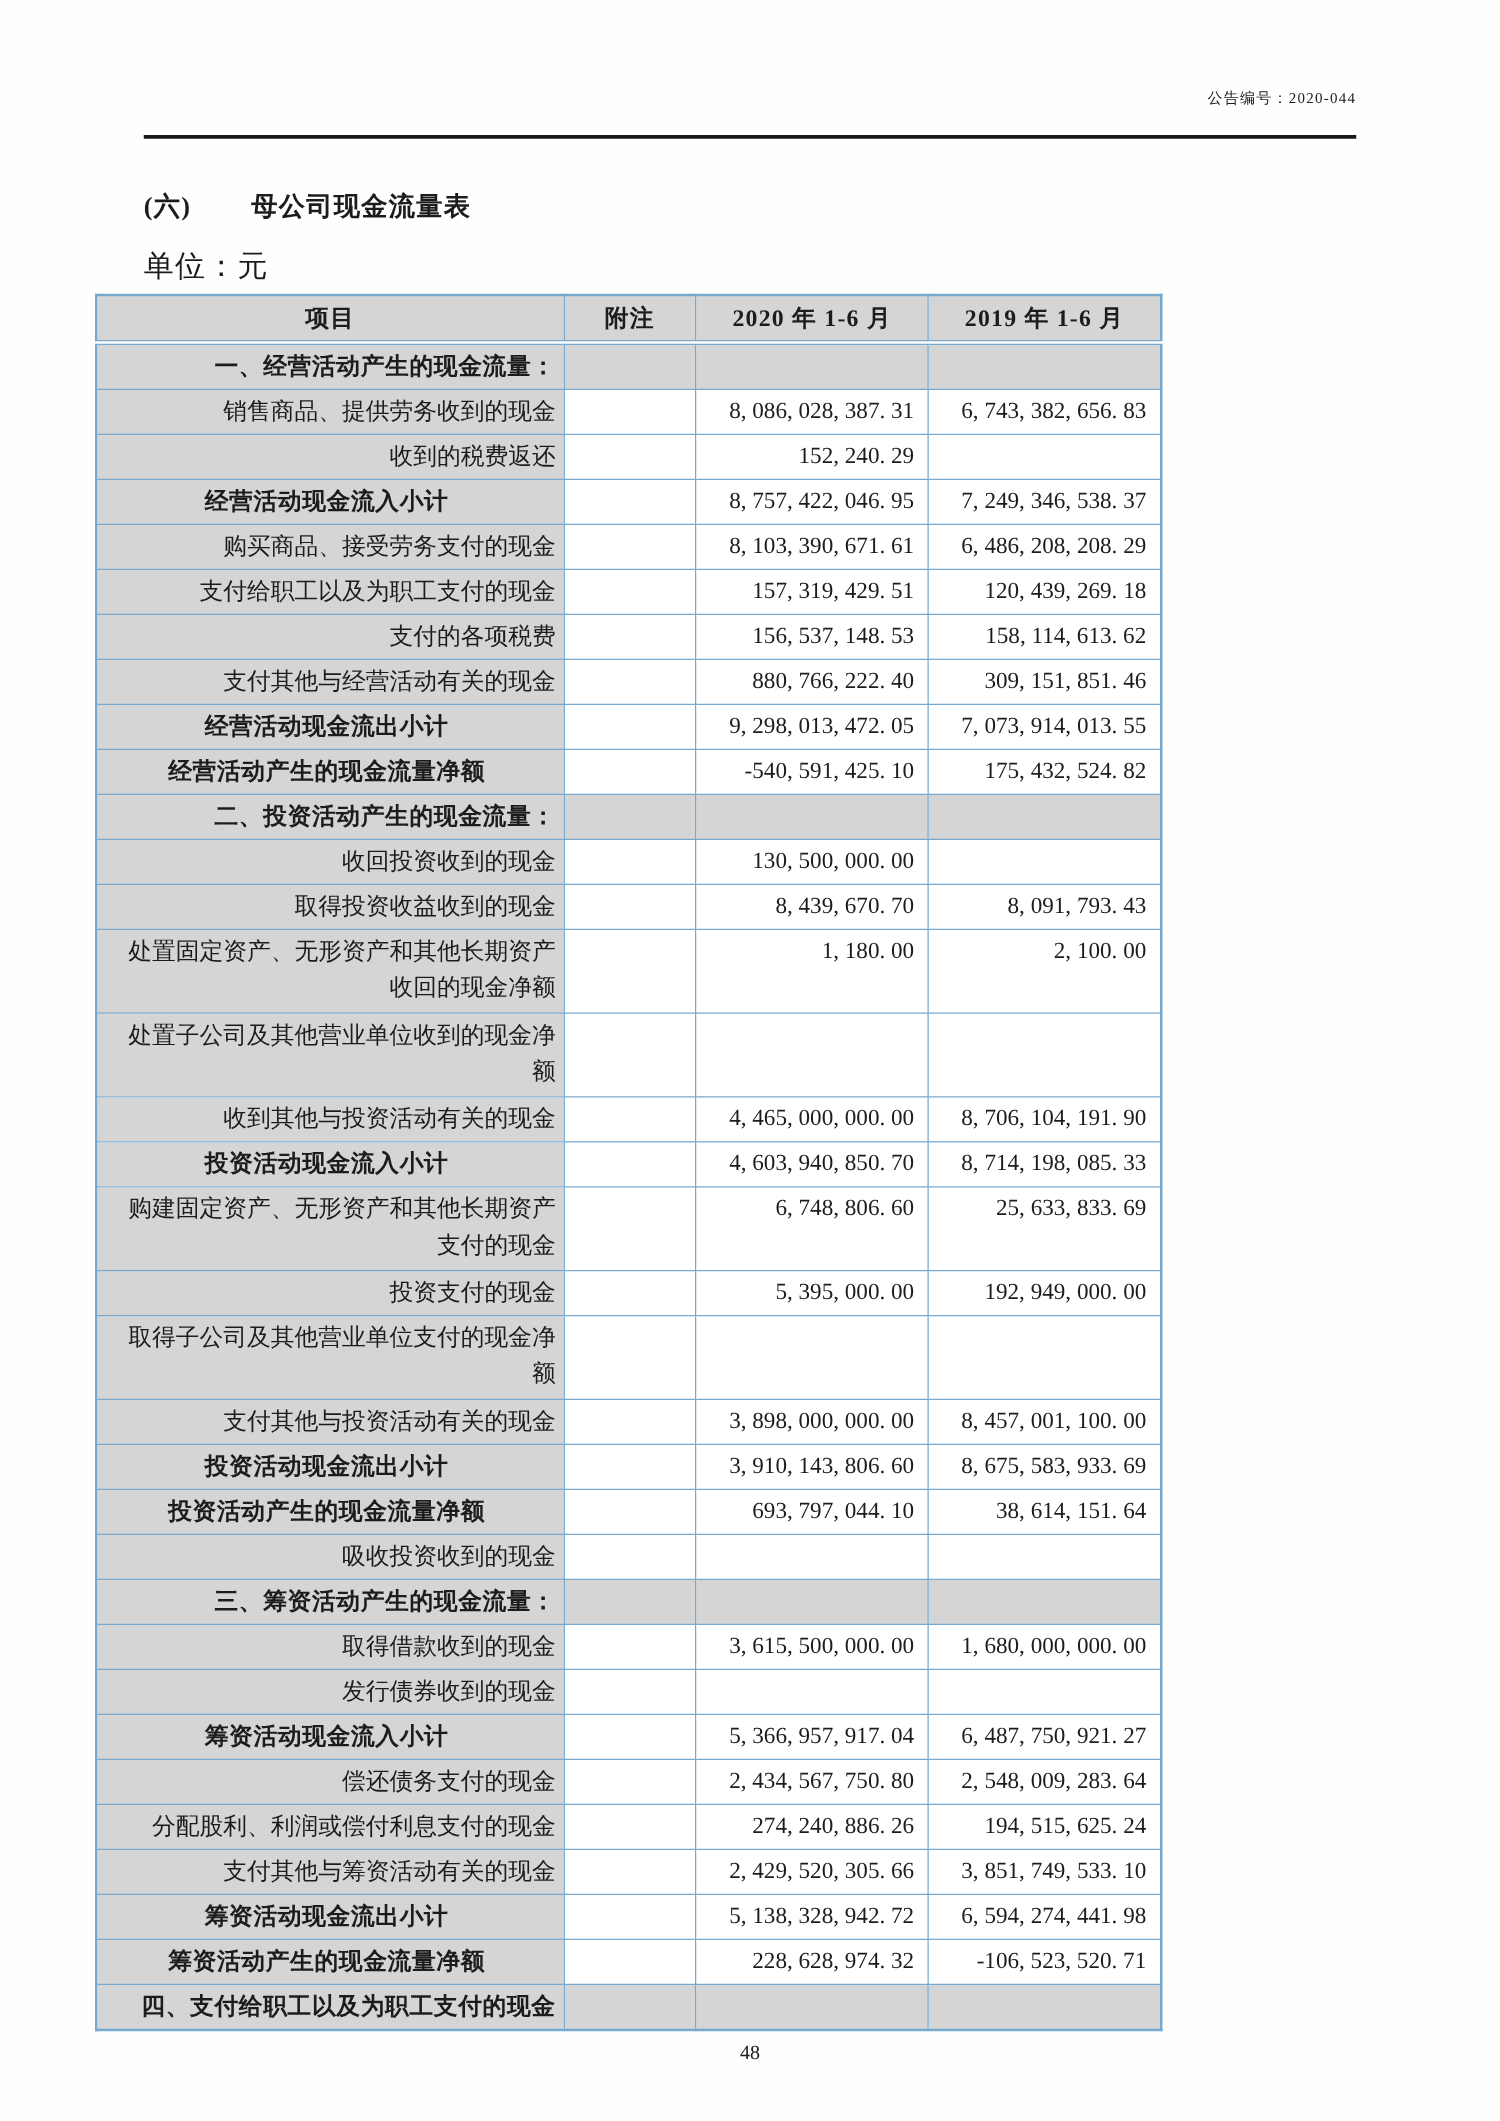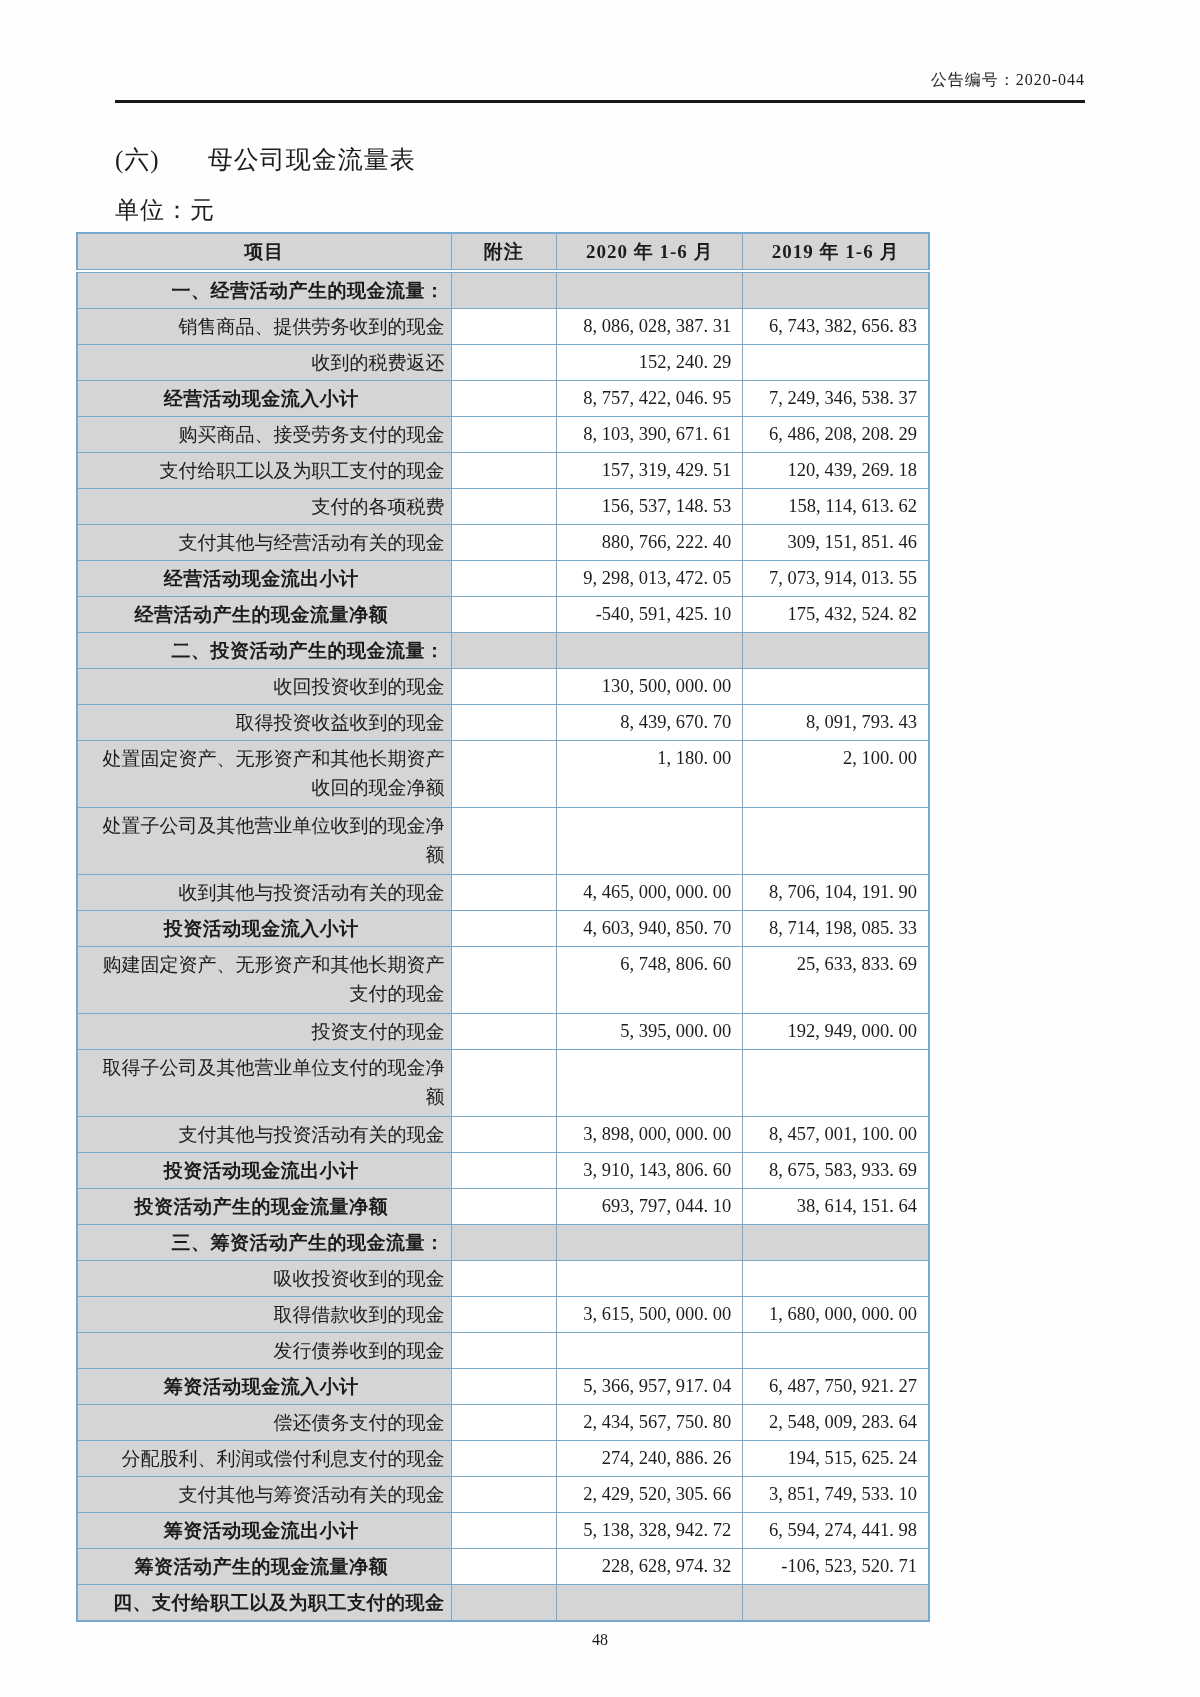--- a/index.html
+++ b/index.html
@@ -7,30 +7,30 @@
     width:1200px; height:1697px;
     background:#fefefe;
     position:relative;
     font-family:"Liberation Serif","DejaVu Serif",serif;
     color:#1c1c1c;
     overflow:hidden;
   }
   .doc-header {
     margin:0 115px;
     padding-top:70px;
-    padding-bottom:9px;
+    padding-bottom:21px;
     text-align:right;
-    font-size:16px;
+    font-size:12px;
     letter-spacing:1px;
     border-bottom:3px solid #191919;
   }
   .title-row {
     margin:40px 115px 4px 115px;
-    font-size:25px;
-    font-weight:normal;
+    font-size:21px;
+    font-weight:bold;
     letter-spacing:1px;
   }
   .t-prefix { margin-right:48px; }
   .unit-row {
     margin:18px 115px 6px 115px;
     text-align:left;
     font-size:24px;
     letter-spacing:1px;
   }
   table.cf {
@@ -242,33 +242,33 @@
           <td class="note"></td>
           <td class="num">3, 910, 143, 806. 60</td>
           <td class="num">8, 675, 583, 933. 69</td>
         </tr>
         <tr class="single subtotal">
           <td class="lbl">投资活动产生的现金流量净额</td>
           <td class="note"></td>
           <td class="num">693, 797, 044. 10</td>
           <td class="num">38, 614, 151. 64</td>
         </tr>
+        <tr class="single item">
+          <td class="lbl">吸收投资收到的现金</td>
+          <td class="note"></td>
+          <td class="num"></td>
+          <td class="num"></td>
+        </tr>
         <tr class="single section">
           <td class="lbl">三、筹资活动产生的现金流量：</td>
           <td class="note"></td>
           <td class="num"></td>
           <td class="num"></td>
         </tr>
         <tr class="single item">
-          <td class="lbl">吸收投资收到的现金</td>
-          <td class="note"></td>
-          <td class="num"></td>
-          <td class="num"></td>
-        </tr>
-        <tr class="single item">
           <td class="lbl">取得借款收到的现金</td>
           <td class="note"></td>
           <td class="num">3, 615, 500, 000. 00</td>
           <td class="num">1, 680, 000, 000. 00</td>
         </tr>
         <tr class="single item">
           <td class="lbl">发行债券收到的现金</td>
           <td class="note"></td>
           <td class="num"></td>
           <td class="num"></td>

